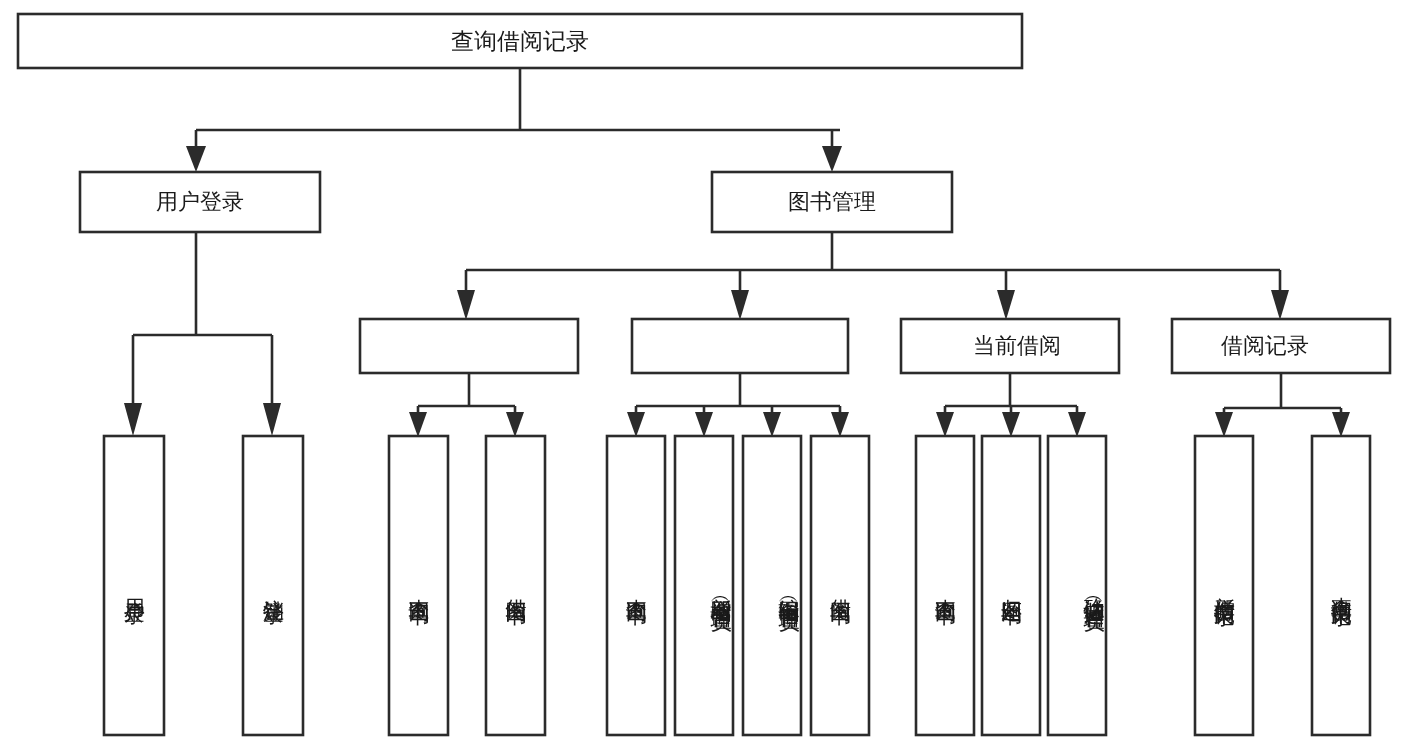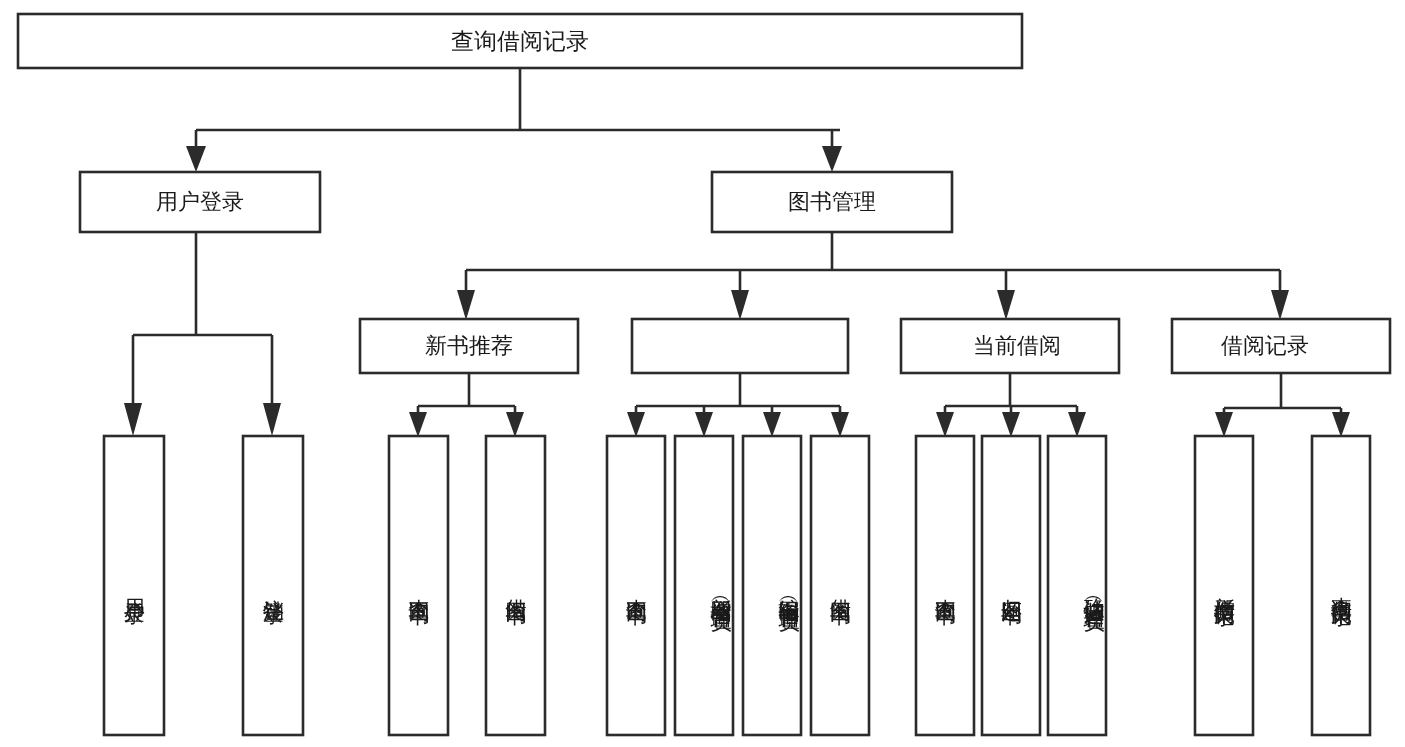--- a/index.html
+++ b/index.html
@@ -184,21 +184,20 @@
       <rect class="node-box" x="1195" y="436" width="58" height="299"></rect>
       <rect class="node-box" x="1312" y="436" width="58" height="299"></rect>
     </g>
   </svg>
 
   <div class="horiz-label-wrap title-lbl" style="left:18px; top:14px; width:1004px; height:54px;">查询借阅记录</div>
 
   <div class="horiz-label-wrap" style="left:80px; top:172px; width:240px; height:60px;">用户登录</div>
   <div class="horiz-label-wrap" style="left:712px; top:172px; width:240px; height:60px;">图书管理</div>
 
-  <div class="horiz-label-wrap" style="left:360px; top:319px; width:218px; height:54px;">新书推荐</div>
   <div class="horiz-label-wrap" style="left:930px; top:319px; width:174px; height:54px;">当前借阅</div>
   <div class="horiz-label-wrap" style="left:1172px; top:319px; width:186px; height:54px;">借阅记录</div>
 
   <div class="vert-label-wrap center-v" style="left:104px; top:436px; width:60px; height:299px;">用户登录</div>
   <div class="vert-label-wrap center-v" style="left:243px; top:436px; width:60px; height:299px;">注销登录</div>
 
   <div class="vert-label-wrap center-v" style="left:389px; top:436px; width:59px; height:299px;">查询图书</div>
   <div class="vert-label-wrap center-v" style="left:486px; top:436px; width:59px; height:299px;">借阅图书</div>
 
   <div class="vert-label-wrap center-v" style="left:607px; top:436px; width:58px; height:299px;">查询图书</div>

